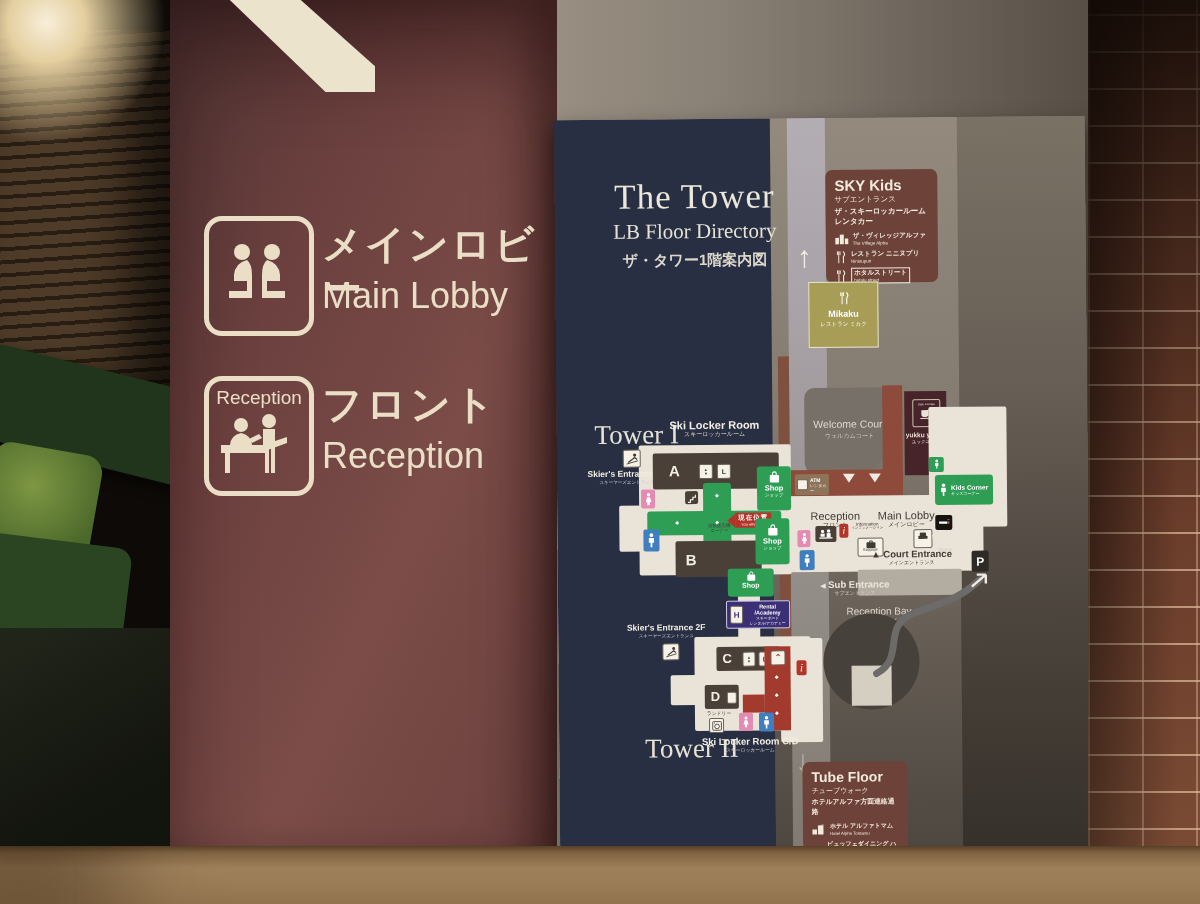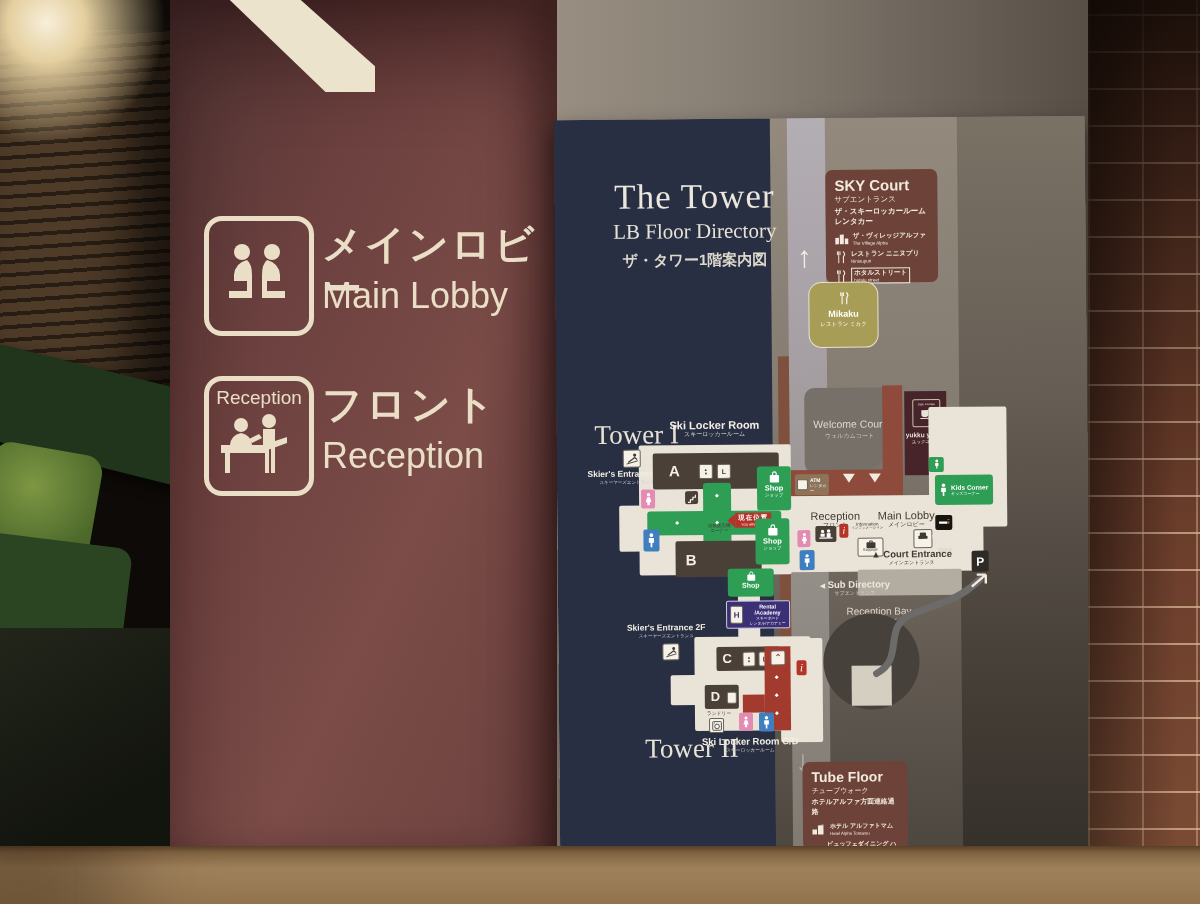--- a/index.html
+++ b/index.html
@@ -101,21 +101,21 @@
       <div style="font-size:15px;color:#ddd8cc;margin-top:7px;font-weight:600;">ザ・タワー1階案内図</div>
     </div>
 
     <div class="ser lbl" style="left:38px;top:300px;width:110px;font-size:27px;color:#e6e2d6;text-align:left;">Tower I</div>
     <div class="ser lbl" style="left:86px;top:614px;width:120px;font-size:27px;color:#e6e2d6;text-align:left;">Tower II</div>
 
     <div class="abs" style="left:242px;top:122px;font-size:30px;color:#f2eee4;font-weight:bold;">↑</div>
     <div class="abs" style="left:236px;top:626px;font-size:30px;color:#b8b2aa;font-weight:bold;">↓</div>
 
     <div class="abs" style="left:271px;top:52px;width:112px;height:113px;background:#6d4238;border-radius:7px;padding:7px 7px 4px 9px;box-sizing:border-box;color:#f1eadd;">
-      <div style="font-size:15px;font-weight:bold;">SKY Court</div>
+      <div style="font-size:15px;font-weight:bold;">SKY Kids</div>
       <div style="font-size:7.5px;margin-top:1px;">サブエントランス</div>
       <div style="font-size:7.5px;font-weight:bold;margin-top:2px;">ザ・スキーロッカールーム</div>
       <div style="font-size:7.5px;font-weight:bold;">レンタカー</div>
       <div style="display:flex;align-items:center;margin-top:5px;">
         <svg width="14" height="11" viewBox="0 0 14 11" style="fill:#f1eadd;flex:none;">
           <rect x="0.5" y="4" width="3.6" height="6.5"></rect>
             <rect x="5" y="0.8" width="4" height="9.7"></rect>
             <rect x="10" y="4.8" width="3.5" height="5.7"></rect>
           </svg>
         <div style="margin-left:4px;">
@@ -138,21 +138,21 @@
           <path d="M2.2 0.5v3.4M3.4 0.5v3.4M4.6 0.5v3.4M3.4 3.9v7.6" stroke="#f1eadd" stroke-width="0.9" fill="none"></path>
           <path d="M7.4 0.5c1.6 1.6 1.6 3.6 0.3 4.9v6.1" stroke="#f1eadd" stroke-width="1" fill="none"></path>
           </svg>
         <div style="margin-left:5px;border:0.5px solid #f1eadd;padding:0 2px;">
           <div style="font-size:6.5px;font-weight:bold;">ホタルストリート</div>
           <div style="font-size:4.5px;">hotalu street</div>
         </div>
       </div>
     </div>
 
-    <div class="abs" style="left:253px;top:164px;width:68px;height:64px;background:#a89d57;border:1px solid #e9e2cf;border-radius:13px;text-align:center;color:#fff;">
+    <div class="abs" style="left:253px;top:164px;width:68px;height:64px;background:#a89d57;border:1px solid #e9e2cf;border-radius:0;text-align:center;color:#fff;">
       <svg width="11" height="13" viewBox="0 0 10 12" style="margin:9px auto 0;">
         <path d="M2.2 0.5v3.4M3.4 0.5v3.4M4.6 0.5v3.4M3.4 3.9v7.6" stroke="#fff" stroke-width="0.9" fill="none"></path>
         <path d="M7.4 0.5c1.6 1.6 1.6 3.6 0.3 4.9v6.1" stroke="#fff" stroke-width="1" fill="none"></path>
         </svg>
       <div style="font-size:9px;font-weight:bold;margin-top:4px;">Mikaku</div>
       <div style="font-size:5.5px;margin-top:2px;">レストラン ミカク</div>
     </div>
 
     <div class="abs" style="left:248px;top:270px;width:90px;height:88px;background:#767068;border-radius:10px 10px 46px 14px;text-align:center;">
       <div style="font-size:10.5px;color:#ded9ce;margin-top:30px;">Welcome Court</div>
@@ -385,21 +385,21 @@
       </div>
     </div>
 
     <div class="lbl d" style="left:306px;top:432px;width:96px;">
       <div style="font-size:9.5px;font-weight:bold;"><span>▲</span>
         <span>Court Entrance</span></div>
       <div style="font-size:5px;">メインエントランス</div>
     </div>
     <div class="lbl" style="left:252px;top:462px;width:90px;color:#ece7dc;">
       <div style="font-size:9.5px;font-weight:bold;"><span style="font-size:7px;">◀</span>
-        <span>Sub Directory</span></div>
+        <span>Sub Entrance</span></div>
       <div style="font-size:5px;color:#d8d3c7;">サブエントランス</div>
     </div>
     <div class="lbl" style="left:276px;top:488px;width:90px;color:#ded8cb;">
       <div style="font-size:10px;">Reception Bay</div>
       <div style="font-size:4.5px;margin-top:1px;">エントランスベイ</div>
     </div>
     <div class="abs" style="left:265px;top:496px;width:96px;height:96px;border-radius:50%;background:#46413b;"></div>
     <div class="abs" style="left:293px;top:548px;width:40px;height:40px;background:#d5cfc2;"></div>
 
     <svg class="abs" width="531" height="742" viewBox="0 0 531 742" style="left:0;top:0;pointer-events:none;">

